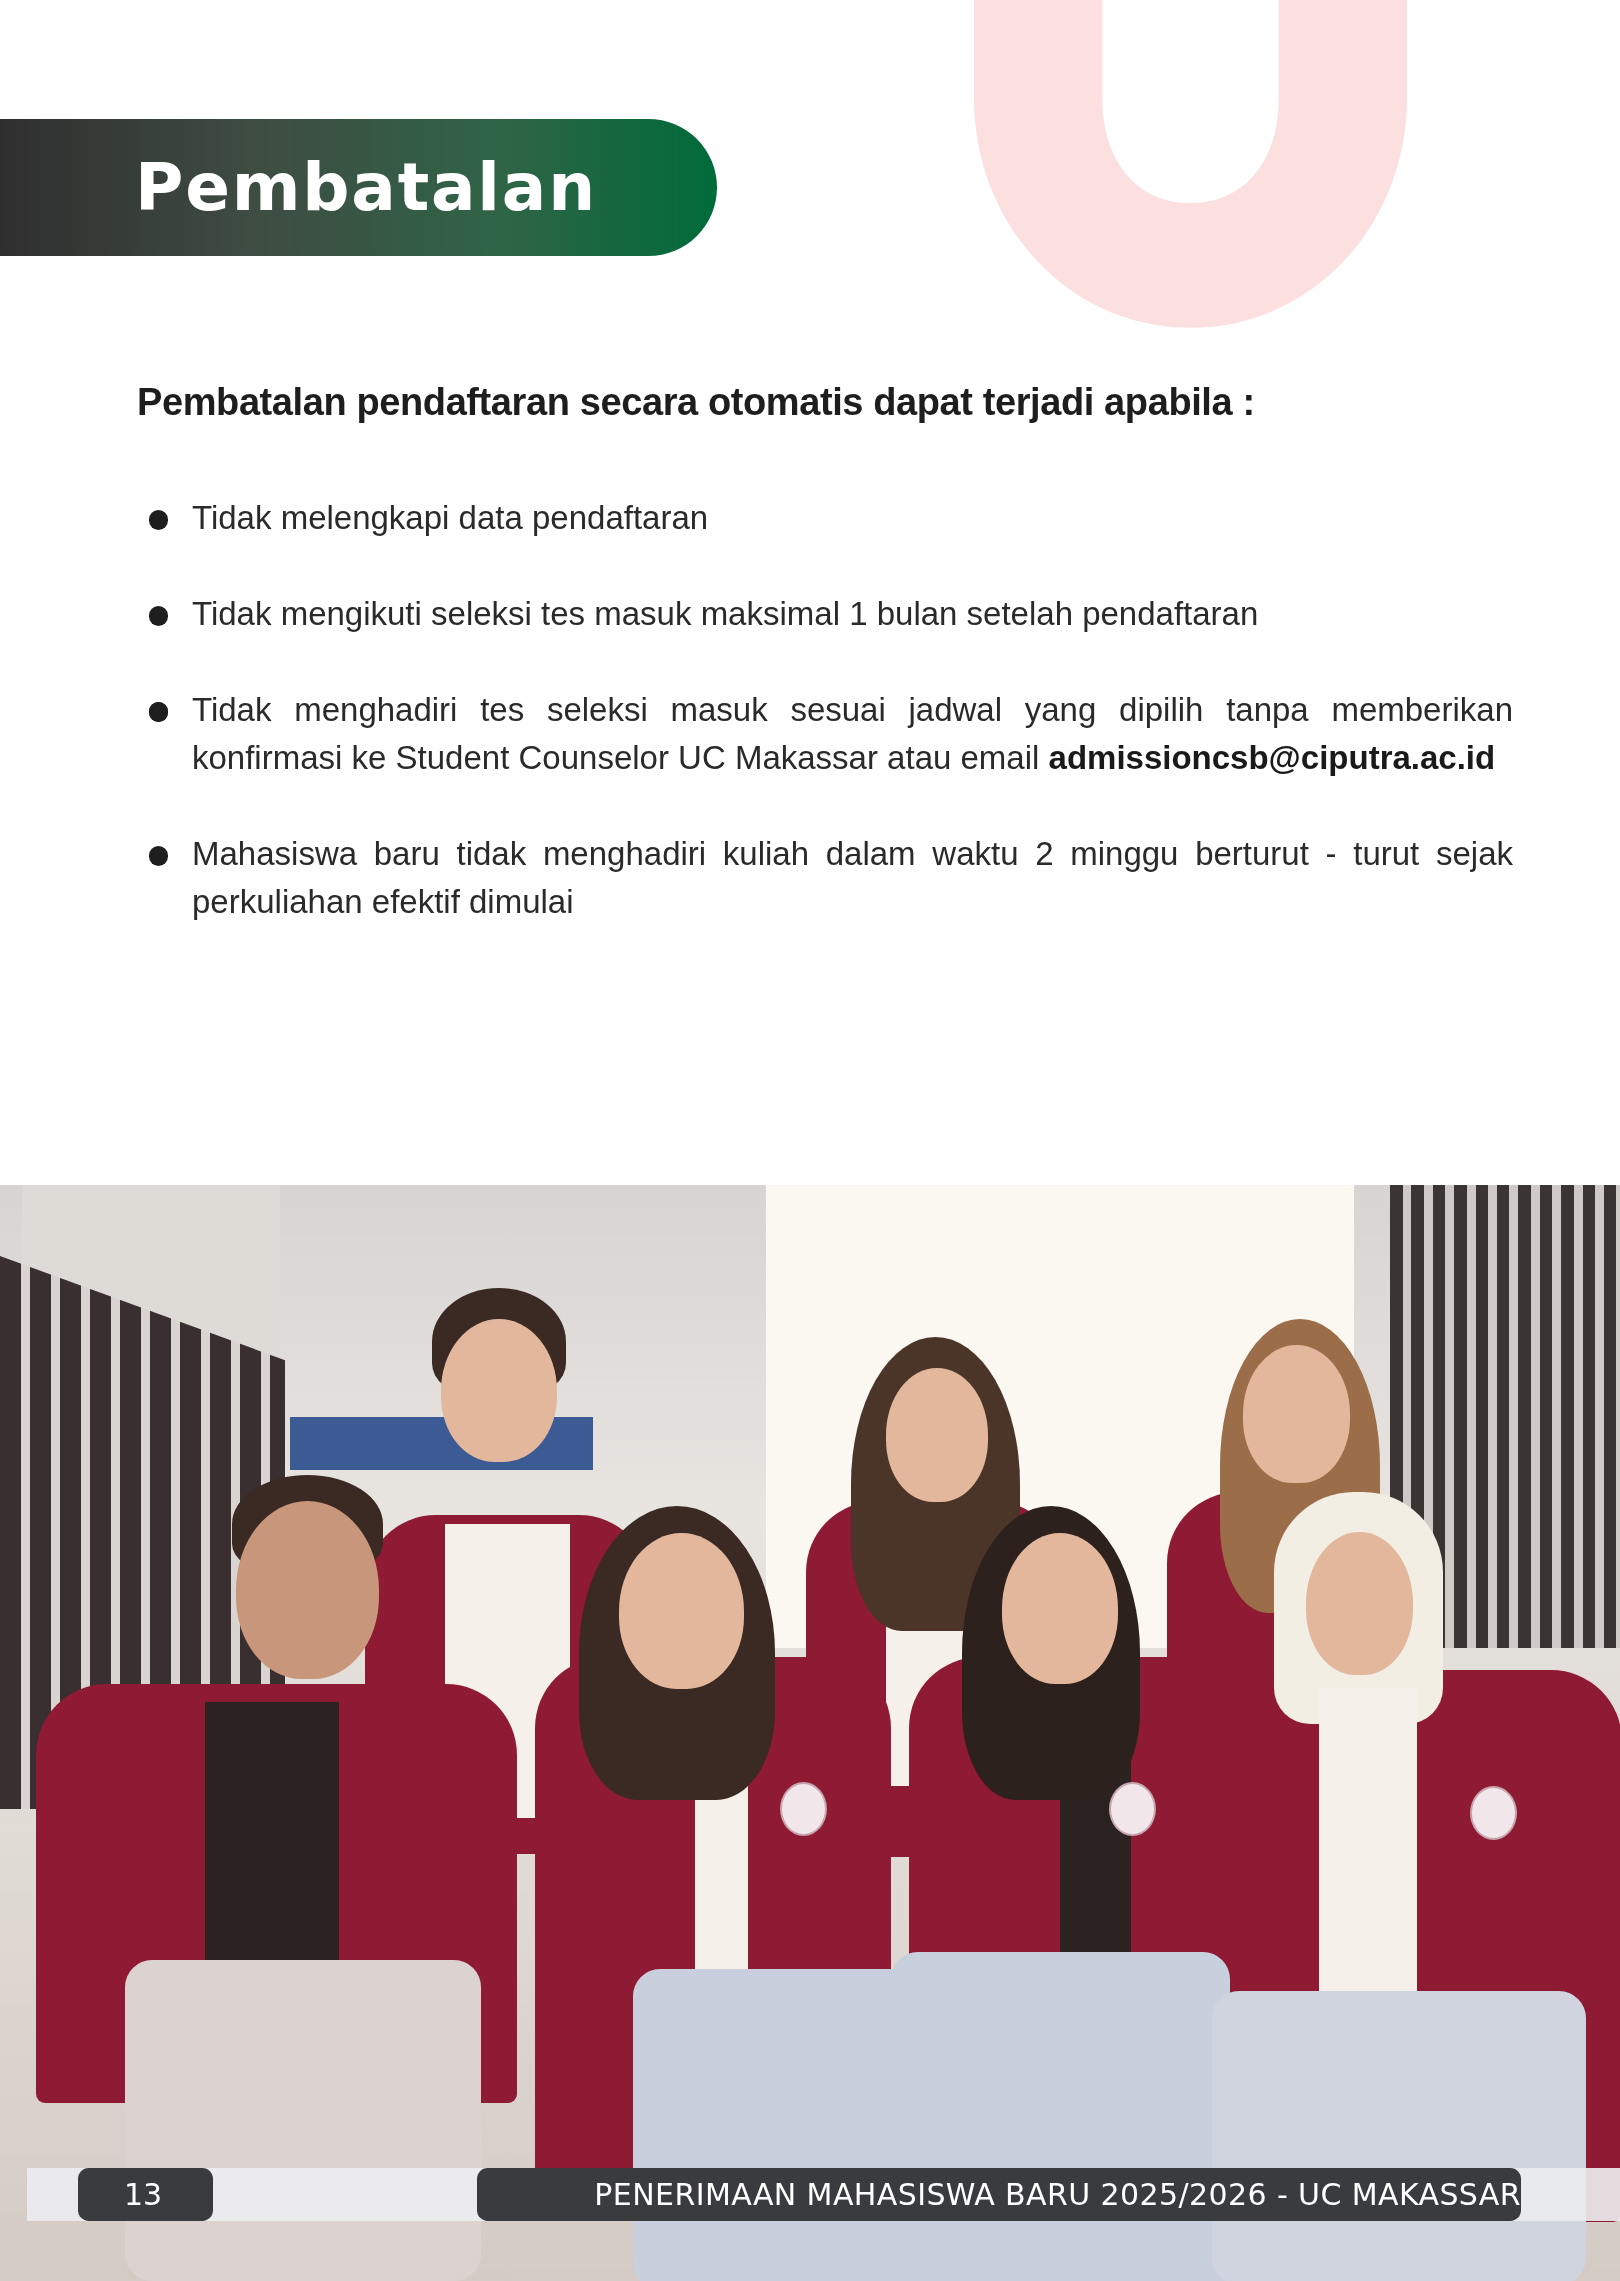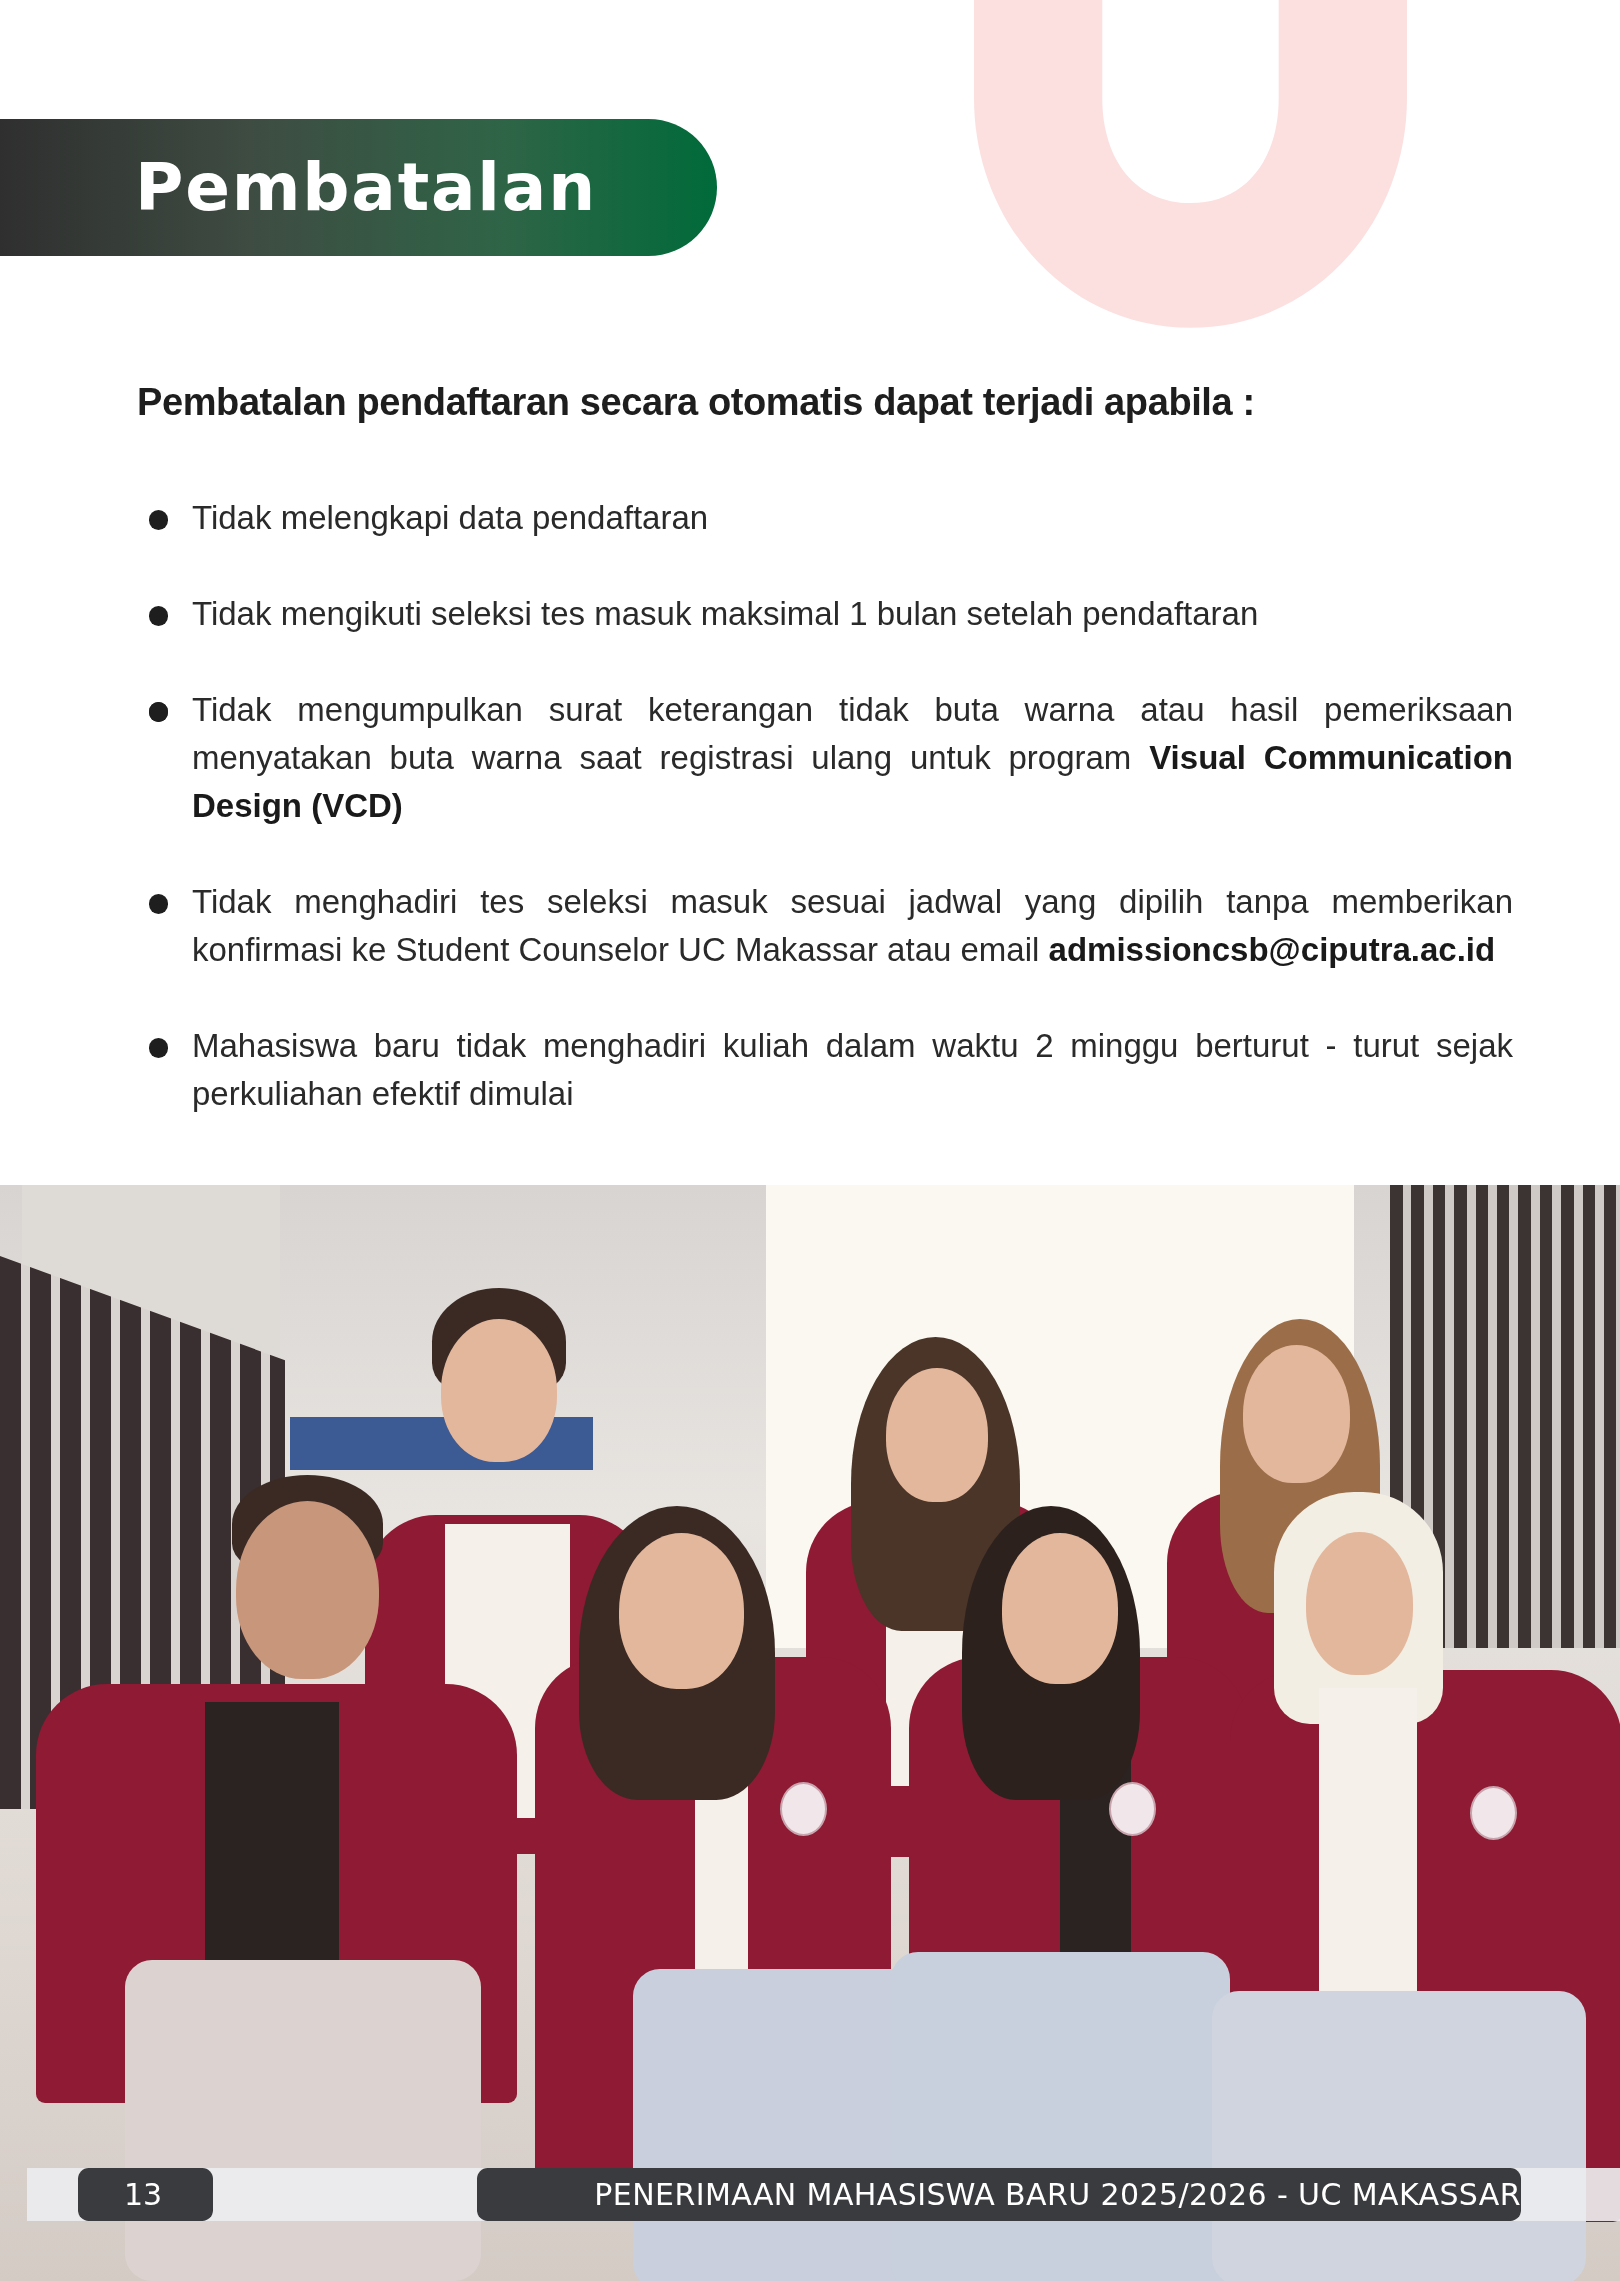--- a/index.html
+++ b/index.html
@@ -98,24 +98,20 @@
   </li>
   <li>
     <span class="bullet"></span>
     <span>Tidak mengikuti seleksi tes masuk maksimal 1 bulan setelah pendaftaran</span>
   </li>
   <li>
     <span class="bullet"></span>
   </li>
   <li>
     <span class="bullet"></span>
-    <span>Tidak mengumpulkan surat keterangan tidak buta warna atau hasil pemeriksaan menyatakan buta warna saat registrasi ulang untuk program </span><b>Visual Communication Design (VCD)</b>
-  </li>
-  <li>
-    <span class="bullet"></span>
     <span>Tidak menghadiri tes seleksi masuk sesuai jadwal yang dipilih tanpa memberikan konfirmasi ke Student Counselor UC Makassar atau email </span><b>admissioncsb@ciputra.ac.id</b>
   </li>
   <li>
     <span class="bullet"></span>
     <span>Mahasiswa baru tidak menghadiri kuliah dalam waktu 2 minggu berturut - turut sejak perkuliahan efektif dimulai</span>
   </li>
 </ul>
 
 <div class="photo" aria-label="Group photo of six students in maroon blazers seated on campus stairs">
   <div class="sky"></div>

